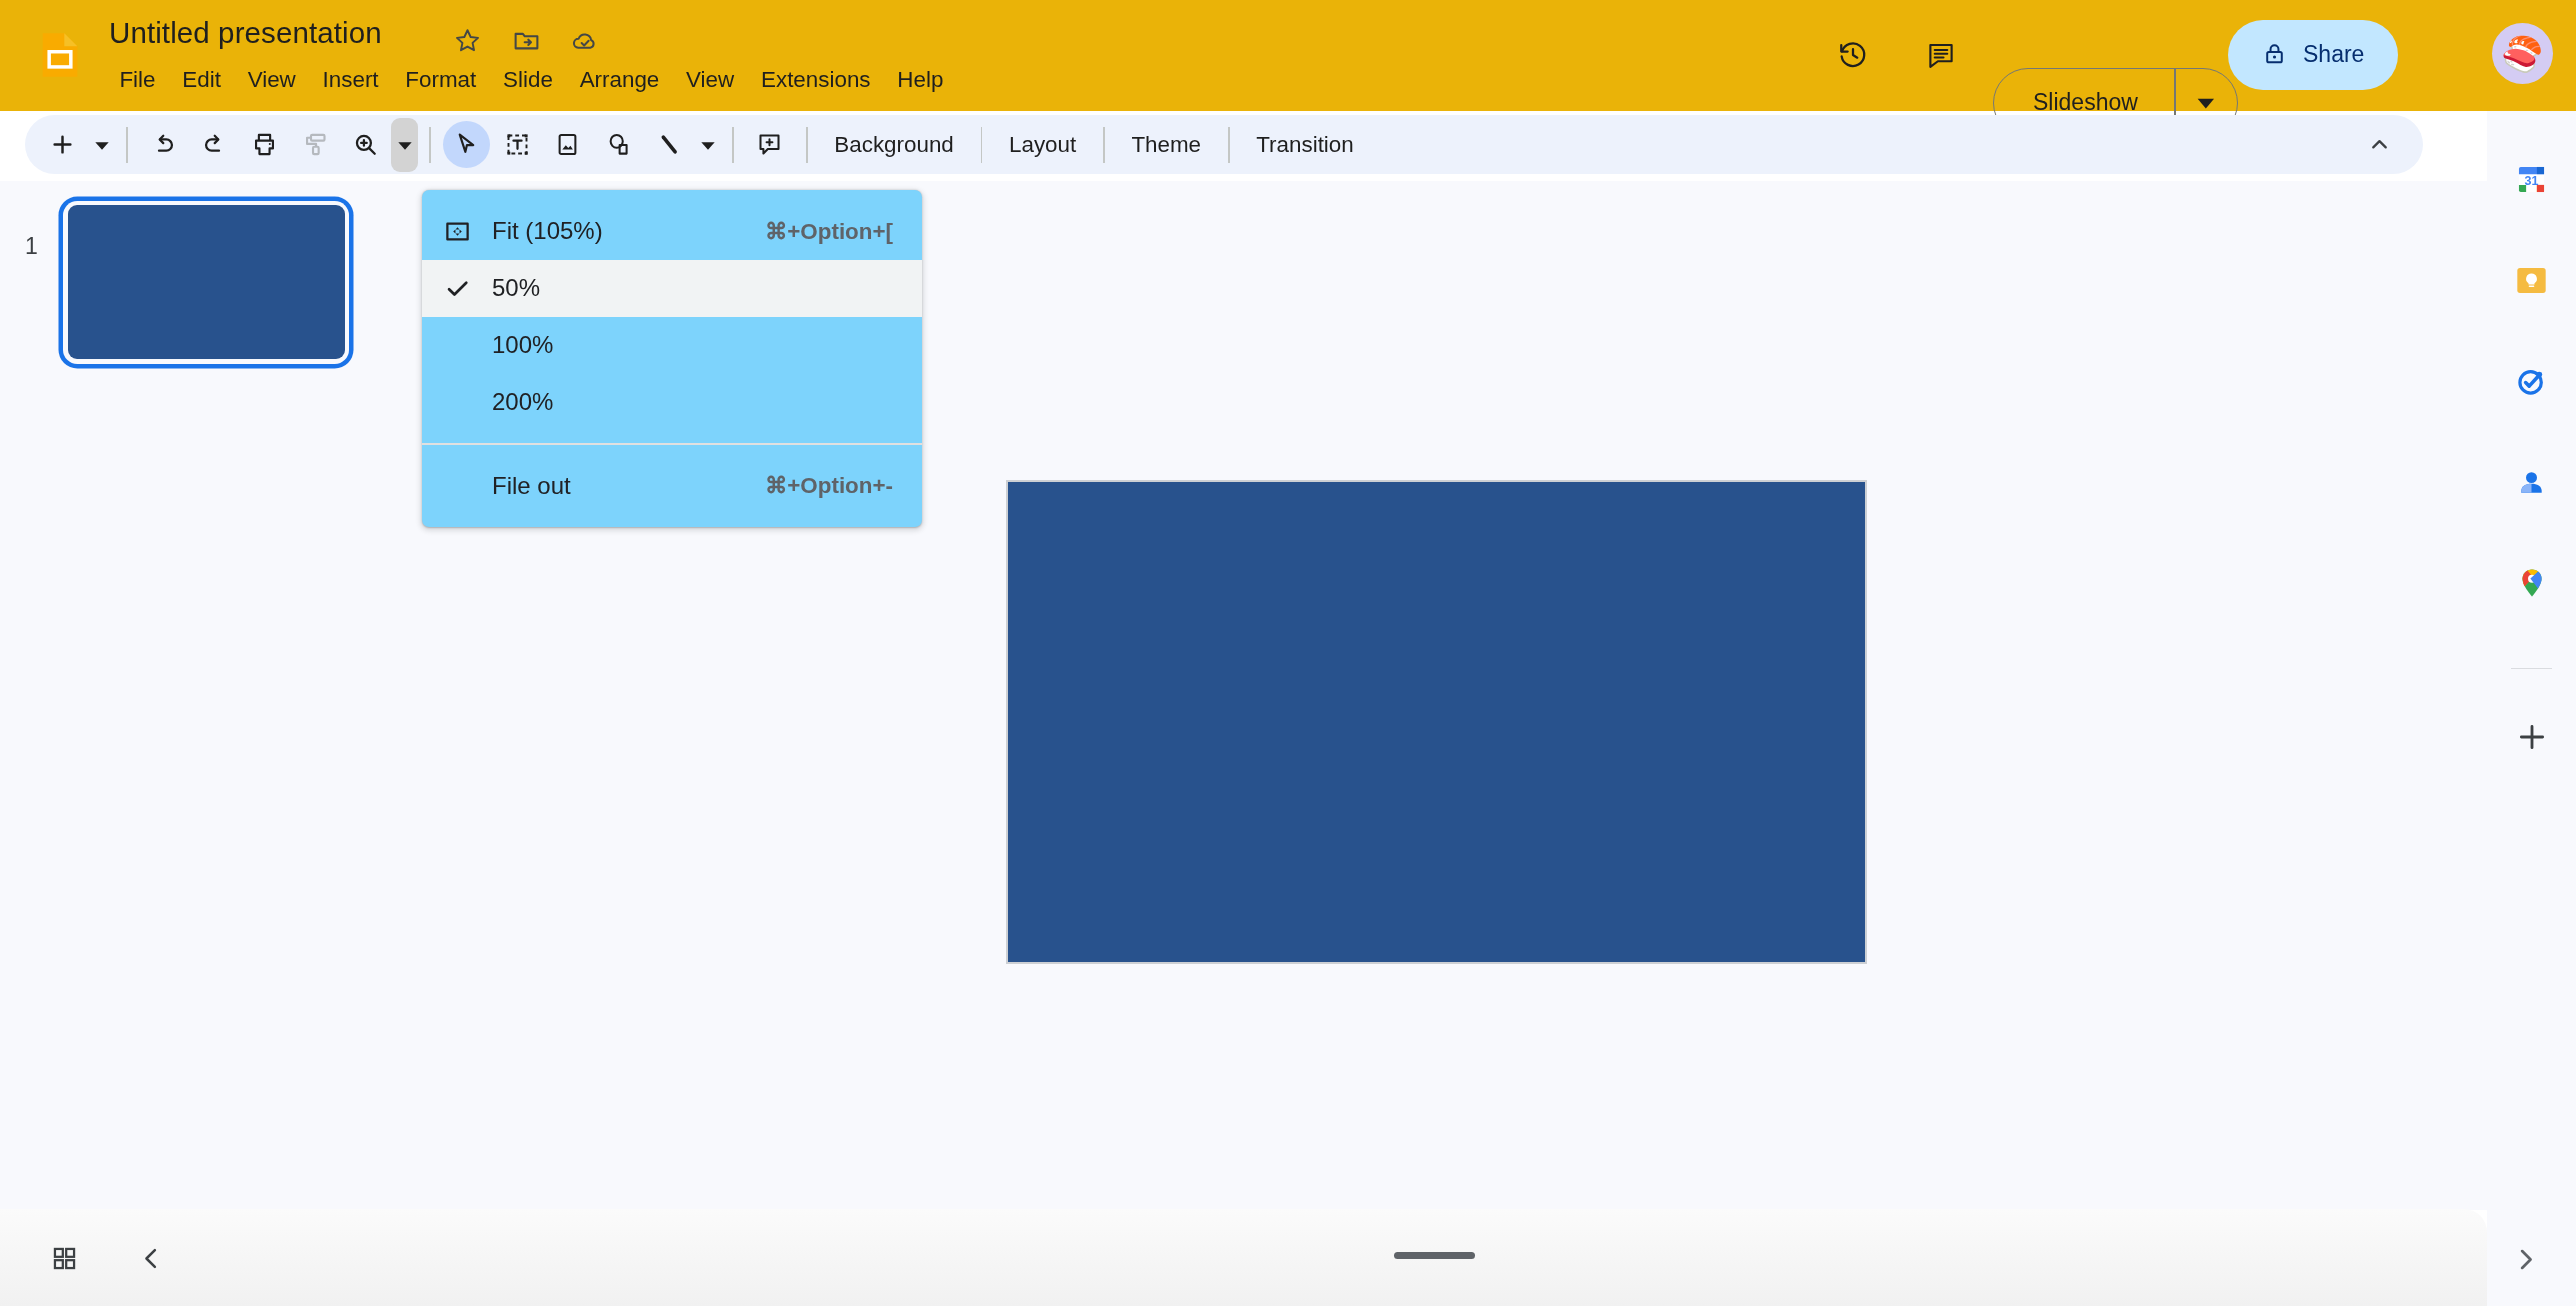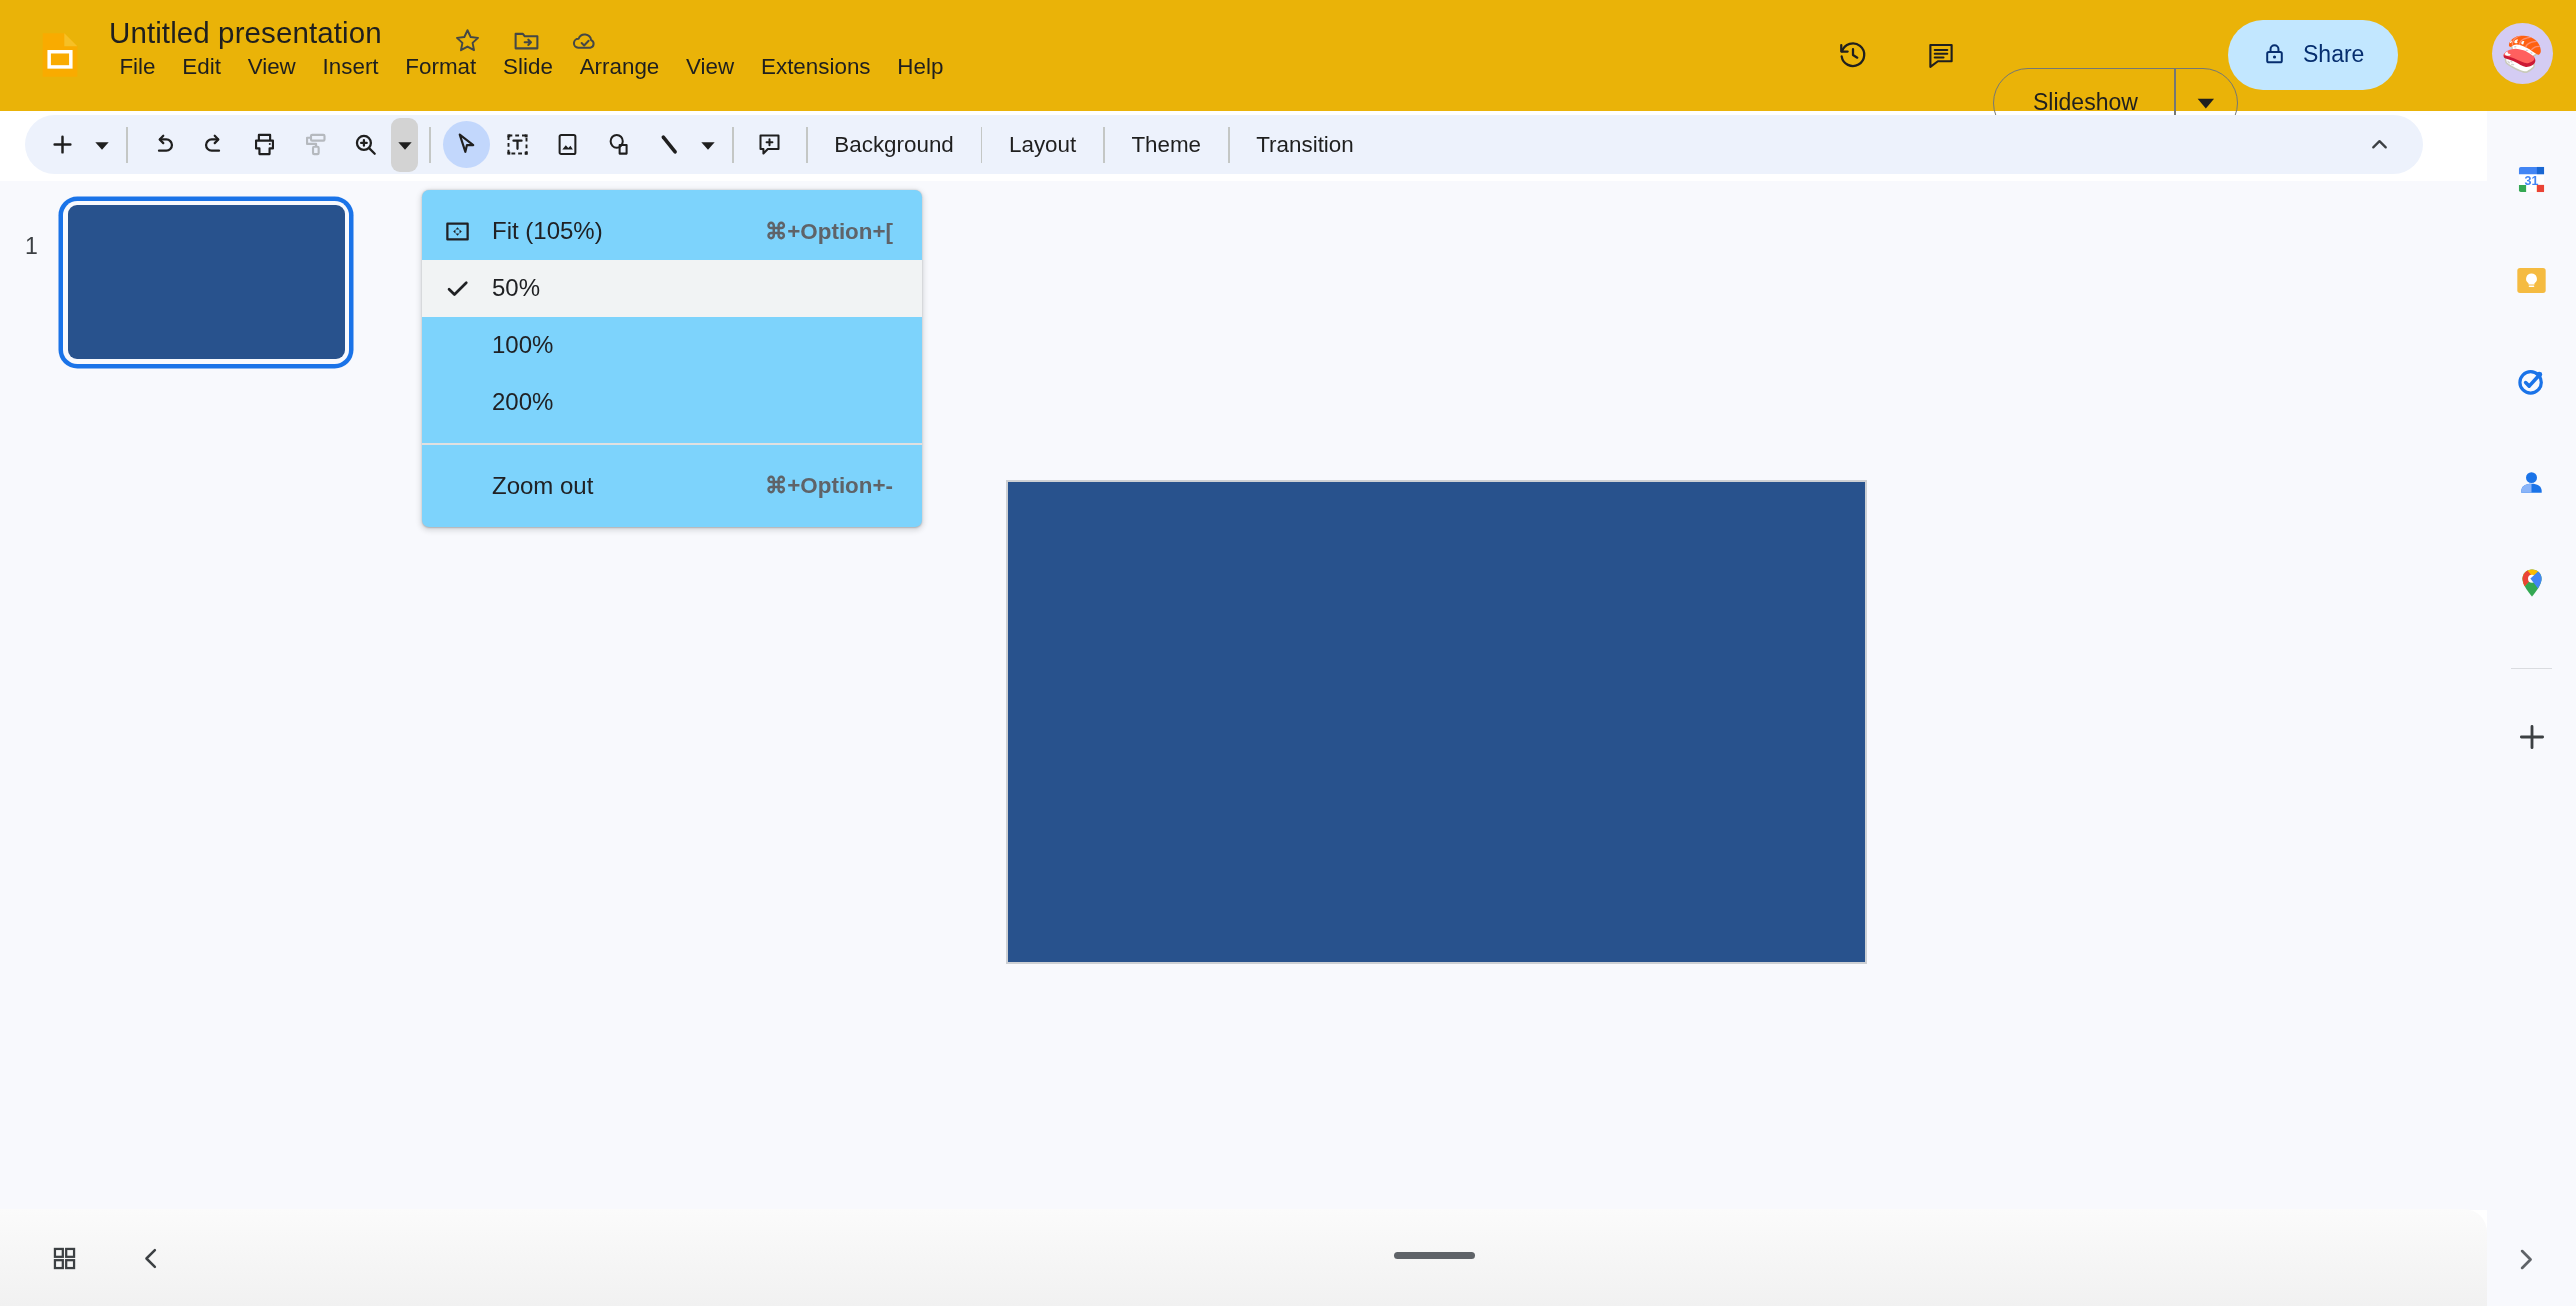--- a/index.html
+++ b/index.html
@@ -40,21 +40,21 @@
     display: flex; align-items: center; justify-content: center;
     border-radius: 50%;
     cursor: pointer;
   }
   #star-btn  { left: 447px; top: 19.7px; }
   #move-btn  { left: 506px; top: 19.7px; }
   #cloud-btn { left: 564px; top: 19.7px; }
 
   #menubar {
     position: absolute;
-    left: 106px; top: 48px;
+    left: 106px; top: 61px;
     display: flex;
     gap: 0px;
     height: 39px;
     align-items: center;
   }
   .menu-item {
     font-size: 22.4px;
     color: #1f1f1f;
     padding: 4.5px 13.4px;
     border-radius: 5.4px;
@@ -685,17 +685,17 @@
     <div class="zm-lead"></div>
     <div class="zm-label">200%</div>
     <div class="zm-accel"></div>
   </div>
 
   <div class="zm-divider"></div>
 
 
   <div class="zm-item">
     <div class="zm-lead"></div>
-    <div class="zm-label">Zoom out</div>
+    <div class="zm-label">File out</div>
     <div class="zm-accel">⌘+Option+-</div>
   </div>
 </div>
 
 
 </body></html>

